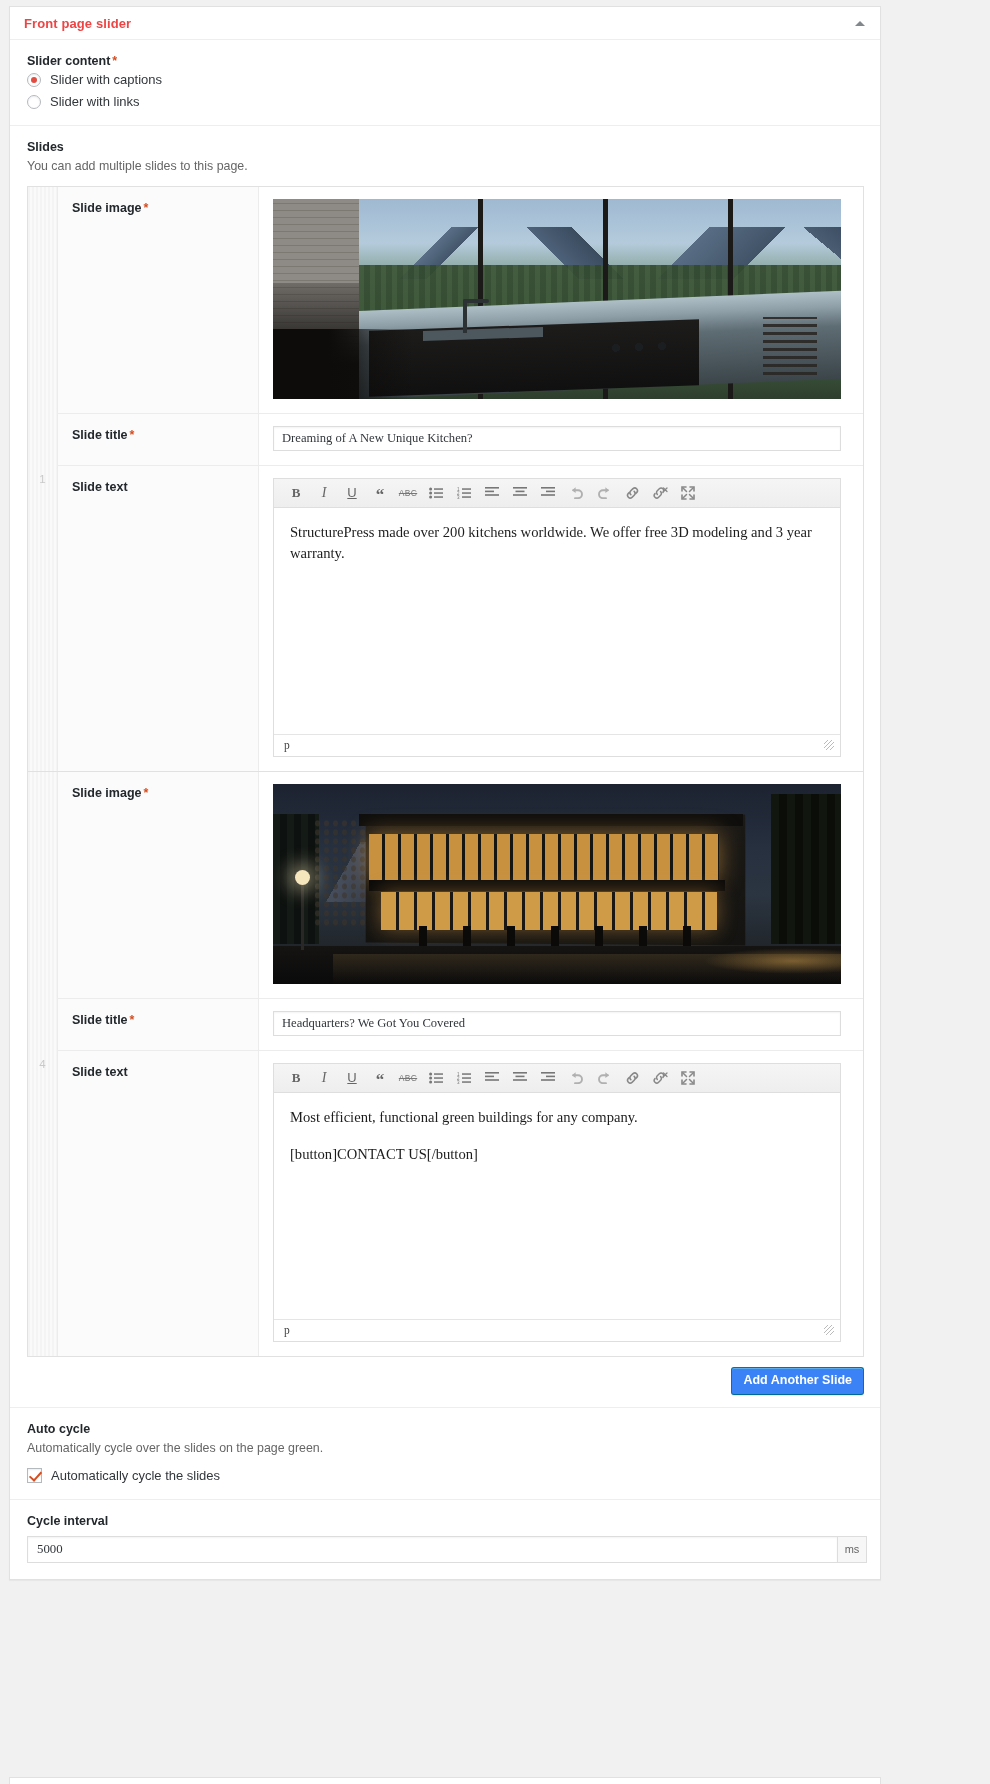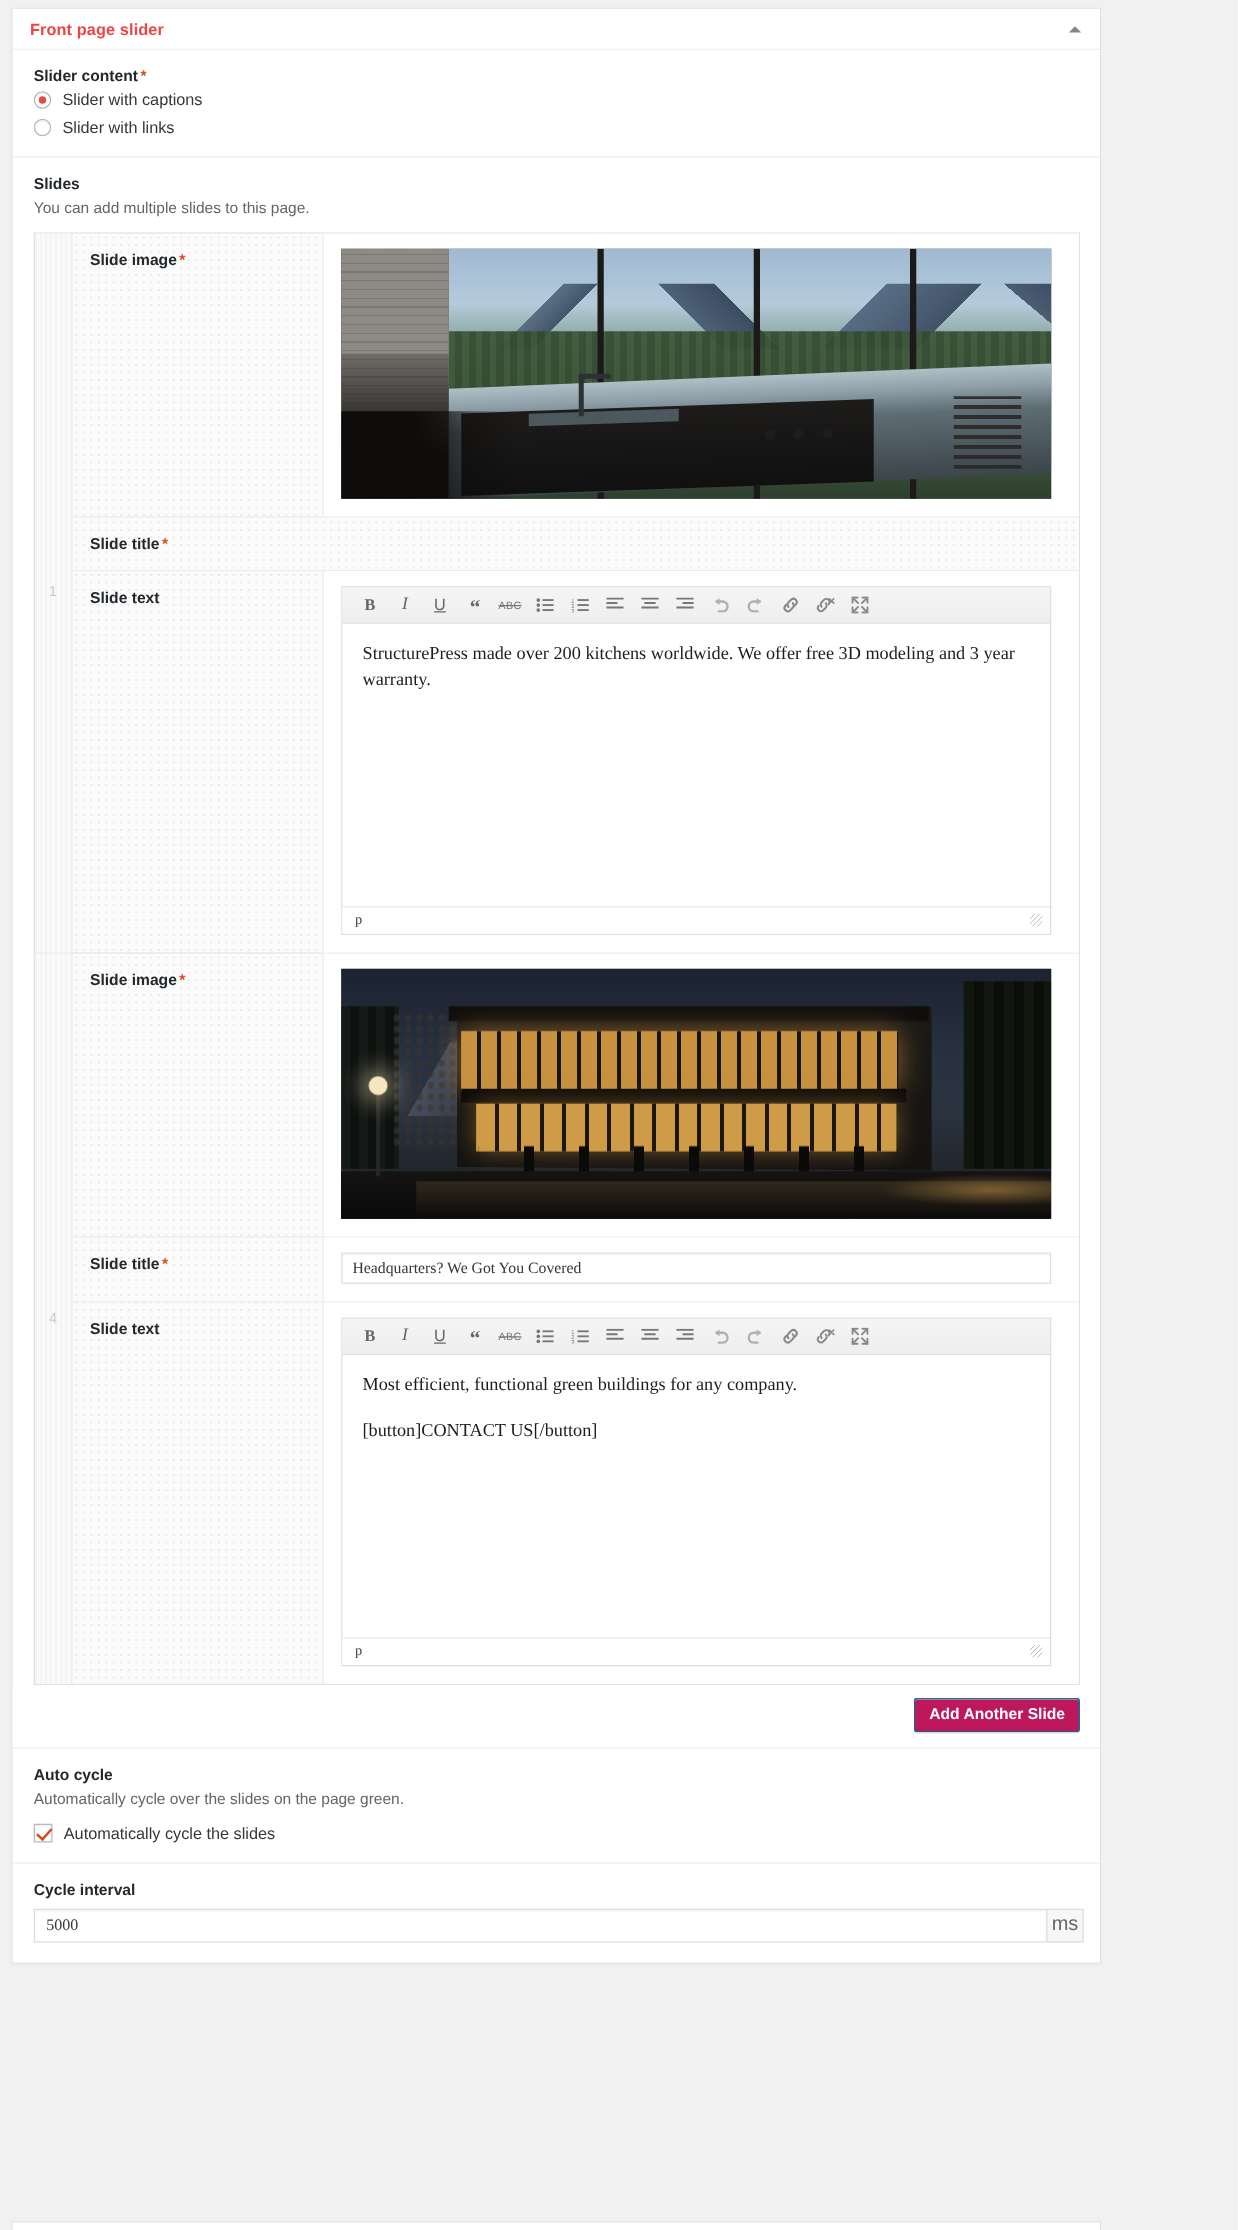--- a/index.html
+++ b/index.html
@@ -429,21 +429,21 @@
     cursor: nwse-resize;
   }
   
   .add-row {
     padding: 10px 16px 12px 0;
     display: flex; justify-content: flex-end;
     border-bottom: 1px solid #eee;
     background: #fff;
   }
   .btn-primary {
-    background: #be185d;
+    background: #3b82f6;
     border: 1px solid #0074a2;
     border-bottom-color: #006799;
     box-shadow: 0 1px 0 rgba(120,200,230,.6) inset, 0 1px 0 rgba(0,0,0,.08);
     color: #fff;
     font-size: 12.5px;
     font-weight: bold;
     padding: 5px 11px 6px 11px;
     border-radius: 3px;
     cursor: pointer;
     font-family: "Liberation Sans", sans-serif;
@@ -467,21 +467,21 @@
     font-family: "Liberation Serif", serif;
     outline: none;
     box-shadow: inset 0 1px 2px rgba(0,0,0,.05);
   }
   .interval-unit {
     width: 30px; flex: none;
     height: 27px;
     border: 1px solid #ddd;
     background: #f7f7f7;
     display: flex; align-items: center; justify-content: center;
-    font-size: 16px;
+    font-size: 11px;
     color: #666;
   }
   .bottom-strip {
     position: absolute;
     left: 9px; top: 1777px;
     width: 872px; height: 7px;
     background: #fff;
     border: 1px solid #e1e1e1;
     border-bottom: none;
   }
@@ -551,20 +551,23 @@
                     <div class="k-wall-dark"></div>
                     <div class="k-dark-fg"></div>
                   </div>
                 </div>
               </div>
 
               <div class="subfield">
                 <div class="sf-label">
                   <span>Slide title</span><span class="req">*</span>
                 </div>
+                <div class="sf-control">
+                  <input class="text-input" type="text" value="Dreaming of A New Unique Kitchen?" style="">
+                </div>
               </div>
 
               <div class="subfield">
                 <div class="sf-label">Slide text</div>
                 <div class="sf-control">
                   <div class="editor">
                     <div class="ed-toolbar">
                       <span class="tb-btn">
                           <span class="tb-b">B</span>
                         </span>

